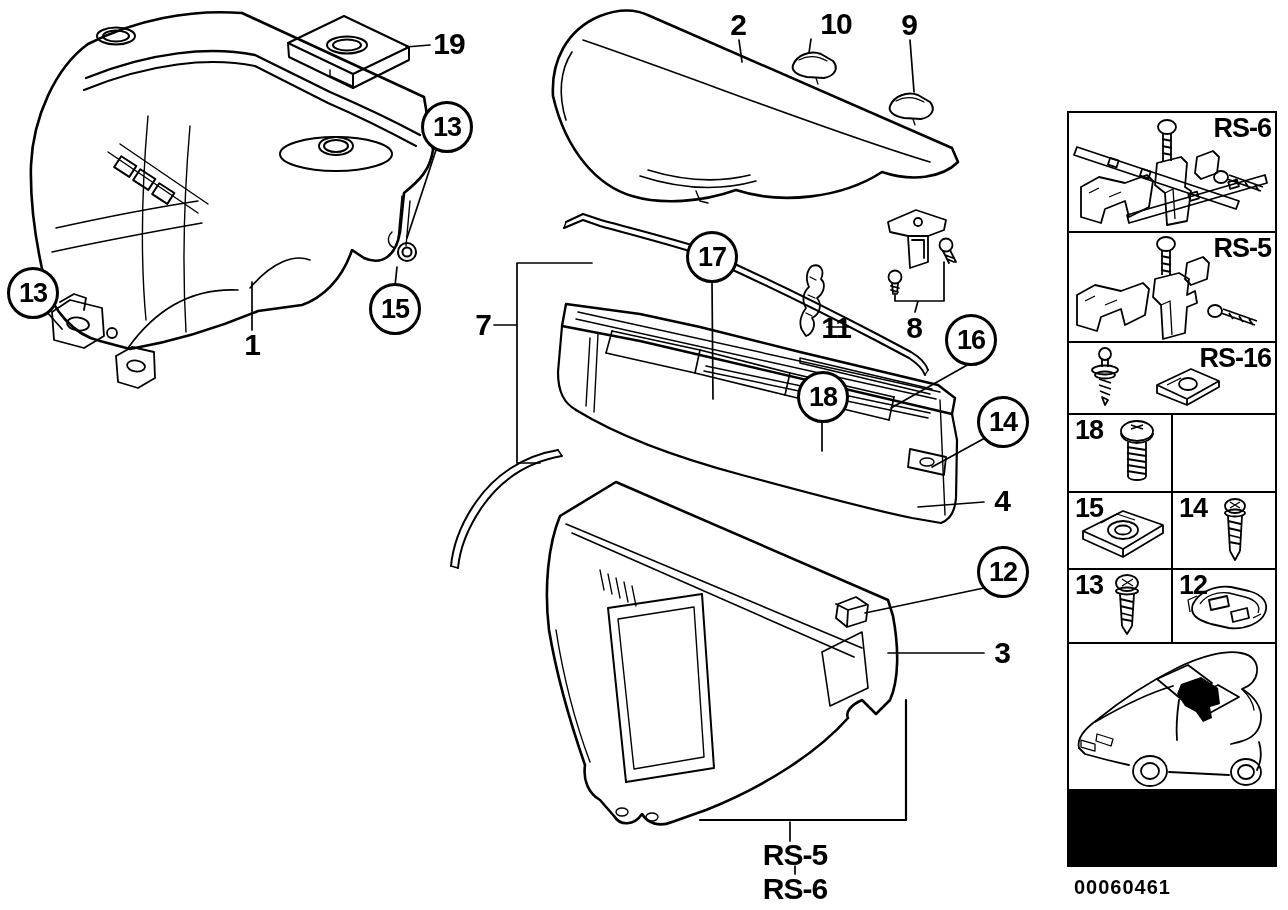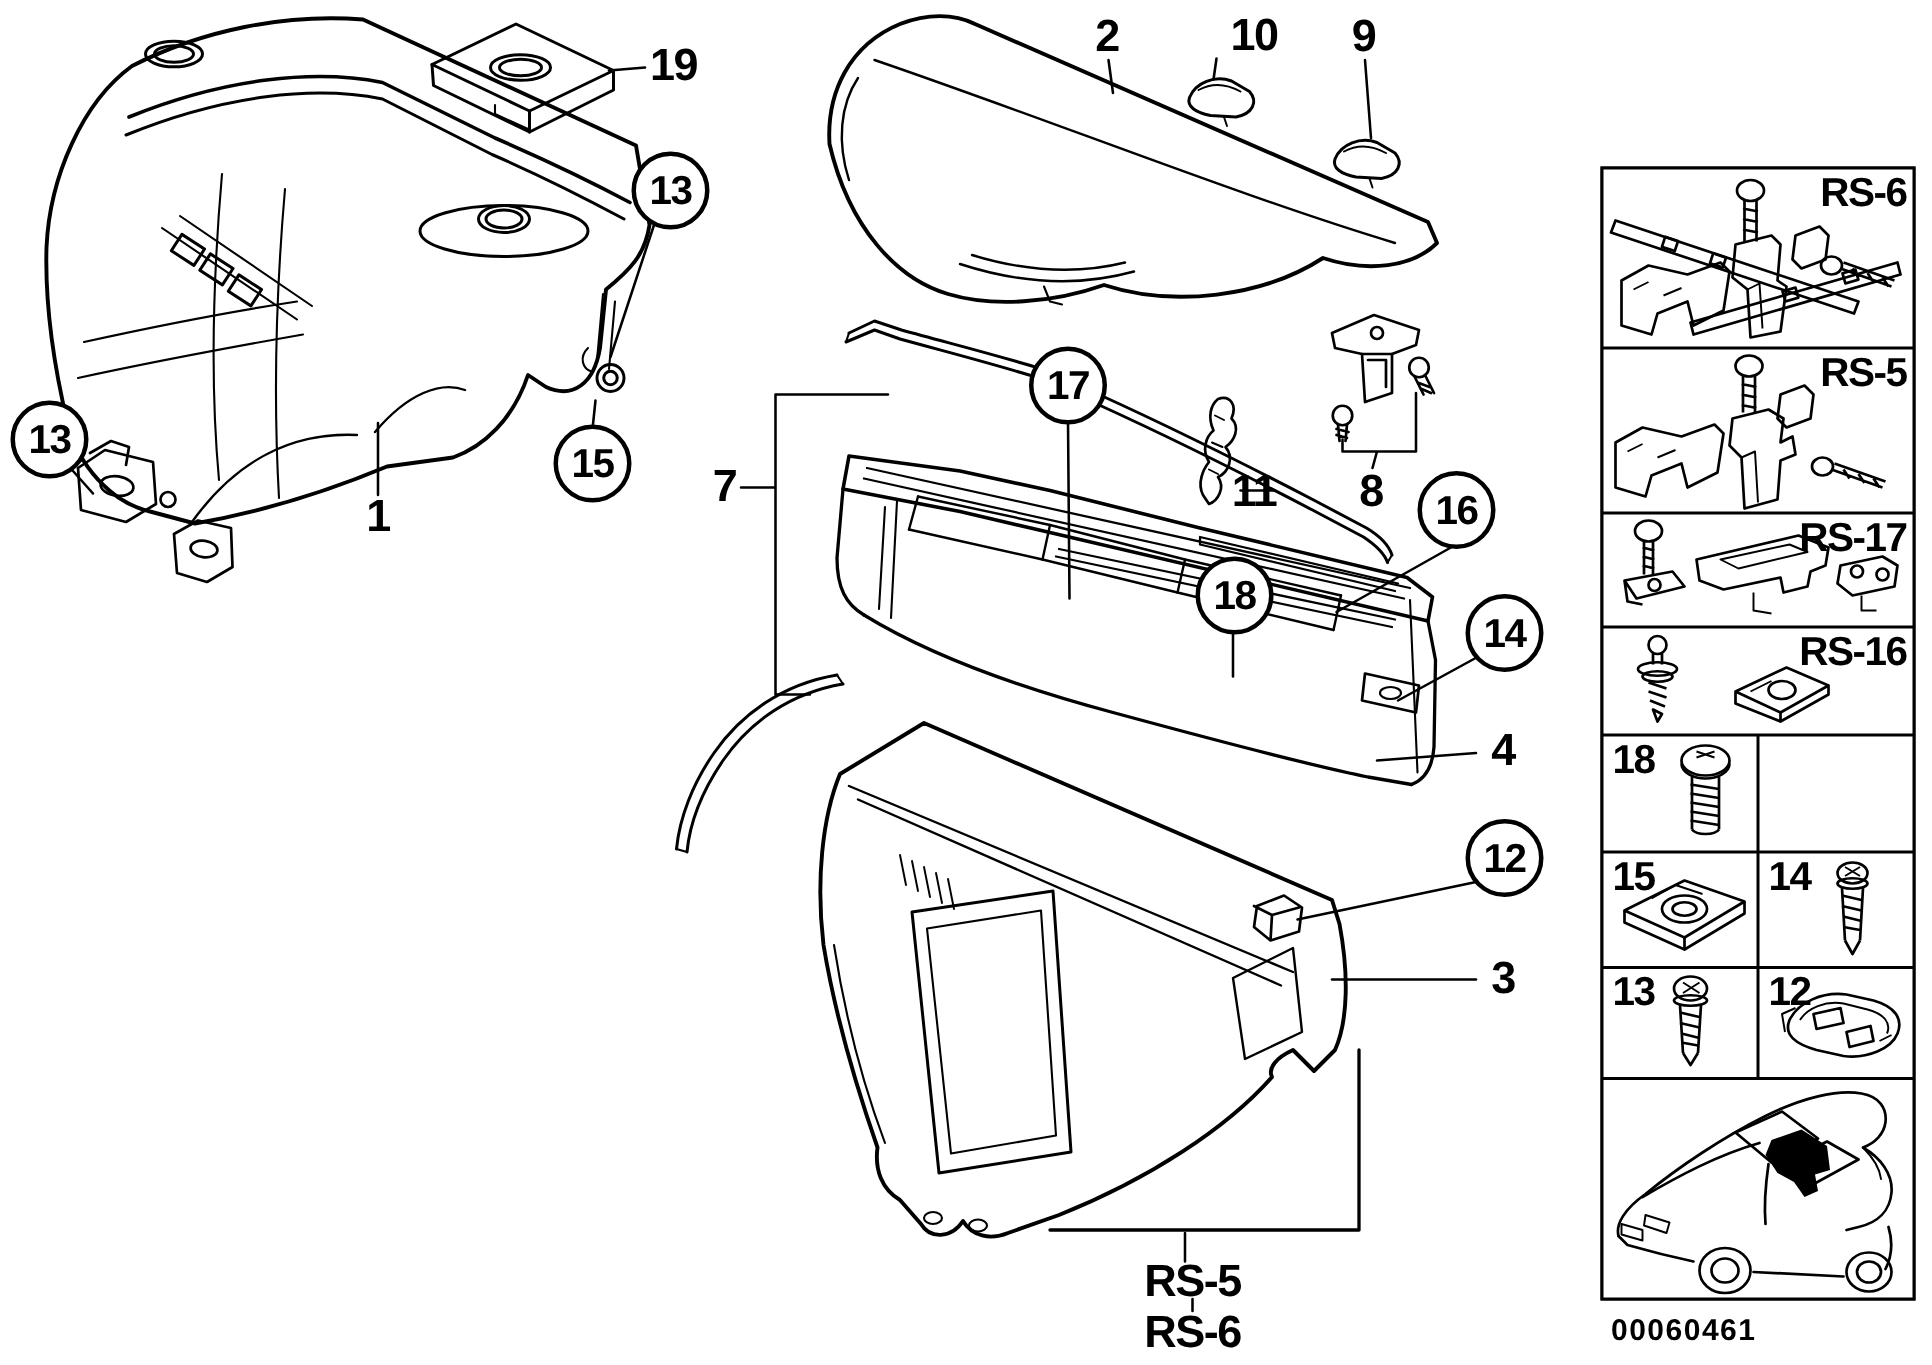--- a/index.html
+++ b/index.html
@@ -247,40 +247,20 @@
             <path d="M 8,62 L 26,52 L 52,58 L 74,50 L 80,56 L 76,82 L 56,92 L 52,76 L 32,84 L 28,98 L 8,92 Z"></path>
             <path d="M 16,68 l 10,-5 M 36,72 l 12,-5" stroke-width="1.3"></path>
             <ellipse cx="146" cy="78" rx="7" ry="6"></ellipse>
             <path d="M 152,80 L 186,92 M 154,76 L 188,88 M 160,80 l 4,6 M 170,83 l 4,6 M 180,86 l 4,6"></path>
           </g>
         </svg>
         <div class="lbl right">RS-5</div>
       </div>
     </div>
 
-    <div class="srow" style="height:74px">
-      <div class="cell">
-        <svg width="206" height="74" viewBox="0 0 206 74">
-          <g stroke="#000" fill="none" stroke-width="1.8" stroke-linejoin="round">
-            <ellipse cx="30" cy="11" rx="9" ry="7"></ellipse>
-            <path d="M 27,17 L 27,40 M 33,17 L 33,40 M 26,22 l 8,2 M 26,28 l 8,2 M 26,34 l 8,2"></path>
-            <path d="M 14,44 L 46,38 L 54,48 L 22,56 Z M 14,44 L 16,58 L 26,60"></path>
-            <circle cx="34" cy="47" r="4"></circle>
-            <path d="M 62,30 L 130,14 L 150,22 L 148,34 L 138,38 L 136,48 L 120,52 L 118,42 L 80,50 L 64,44 Z"></path>
-            <path d="M 78,30 L 124,20 L 136,25 L 90,36 Z" stroke-width="1.3"></path>
-            <path d="M 100,52 L 100,64 L 112,66" stroke-width="1.3"></path>
-            <path d="M 158,34 L 186,28 L 196,34 L 194,48 L 166,54 L 156,46 Z"></path>
-            <circle cx="169" cy="38" r="4"></circle>
-            <circle cx="186" cy="40" r="4"></circle>
-            <path d="M 172,54 L 172,64 L 182,64" stroke-width="1.3"></path>
-          </g>
-        </svg>
-        <div class="lbl right">RS-17</div>
-      </div>
-    </div>
 
     <div class="srow" style="height:70px">
       <div class="cell">
         <svg width="206" height="70" viewBox="0 0 206 70">
           <g stroke="#000" fill="none" stroke-width="1.8" stroke-linejoin="round">
             <circle cx="36" cy="11" r="6"></circle>
             <path d="M 33,16 L 33,24 M 39,16 L 39,24"></path>
             <ellipse cx="36" cy="27" rx="13" ry="4.5"></ellipse>
             <ellipse cx="36" cy="32" rx="10" ry="3.5"></ellipse>
             <path d="M 30,36 L 42,40 M 30,42 L 42,46 M 31,48 L 41,52 M 33,54 L 39,57 L 36,62 Z"></path>

